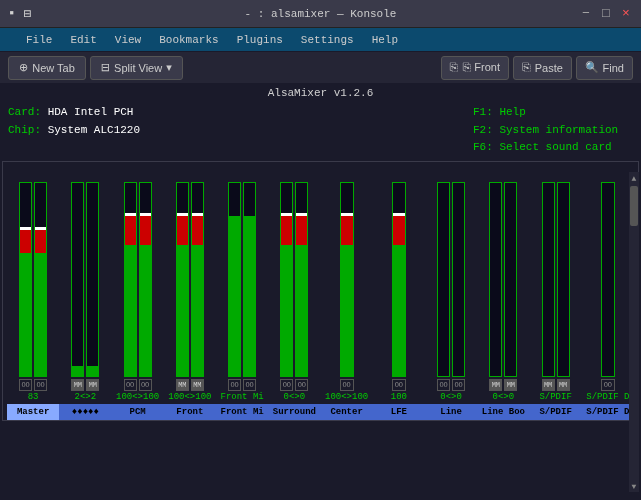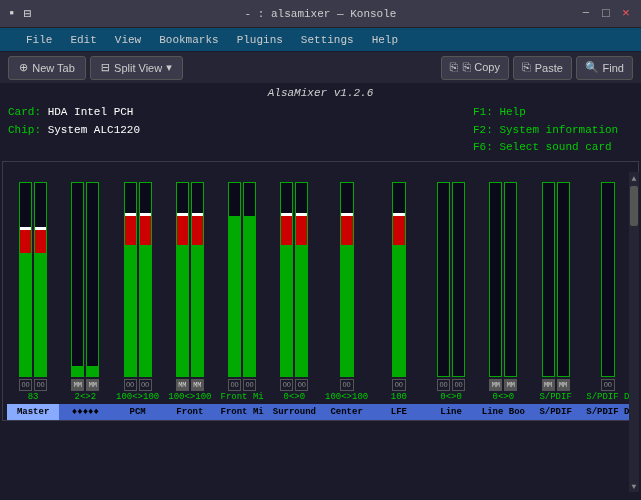--- a/index.html
+++ b/index.html
@@ -117,21 +117,20 @@
       background: #1a1a2a;
       position: relative;
       overflow: hidden;
     }
     #alsamixer-title {
       text-align: center;
       color: #d0d0d0;
       font-size: 11px;
       padding: 2px 0;
       background: #1a1a2a;
-      font-style: italic;
     }
     #alsamixer-info {
       display: flex;
       justify-content: space-between;
       padding: 4px 8px;
       font-size: 11px;
       color: #00c000;
       line-height: 1.5;
     }
 
@@ -210,21 +209,21 @@
     <span>New Tab</span>
   </button>
   <button class="tab-btn">
     <span>⊟</span>
     <span>Split View</span>
     <span>▾</span>
   </button>
   <div id="tab-bar-right">
     <button class="toolbar-btn">
       <span>⎘</span>
-      <span>⎘ Copy</span>
+      <span>⎘ Front</span>
     </button>
     <button class="toolbar-btn">
       <span>⎘</span>
       <span>Paste</span>
     </button>
     <button class="toolbar-btn">
       <span>🔍</span>
       <span>Find</span>
     </button>
   </div>

